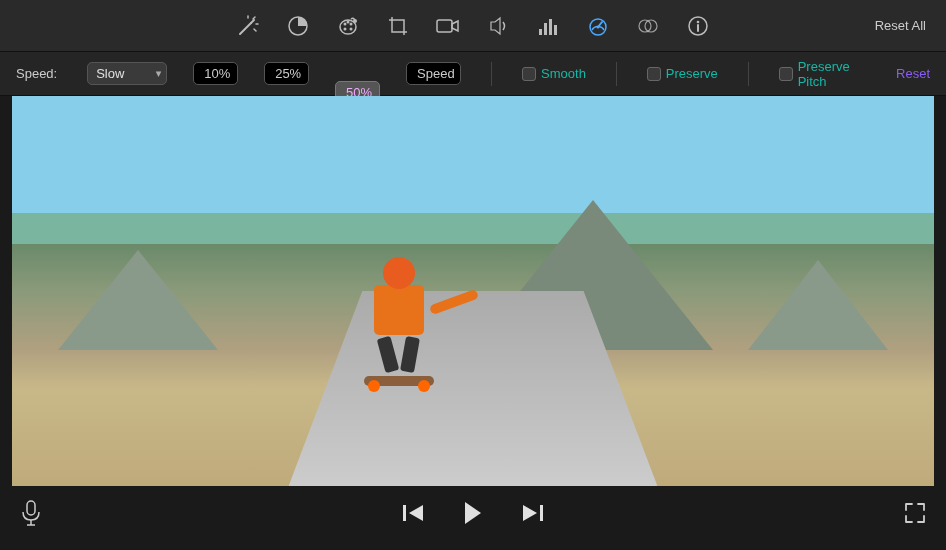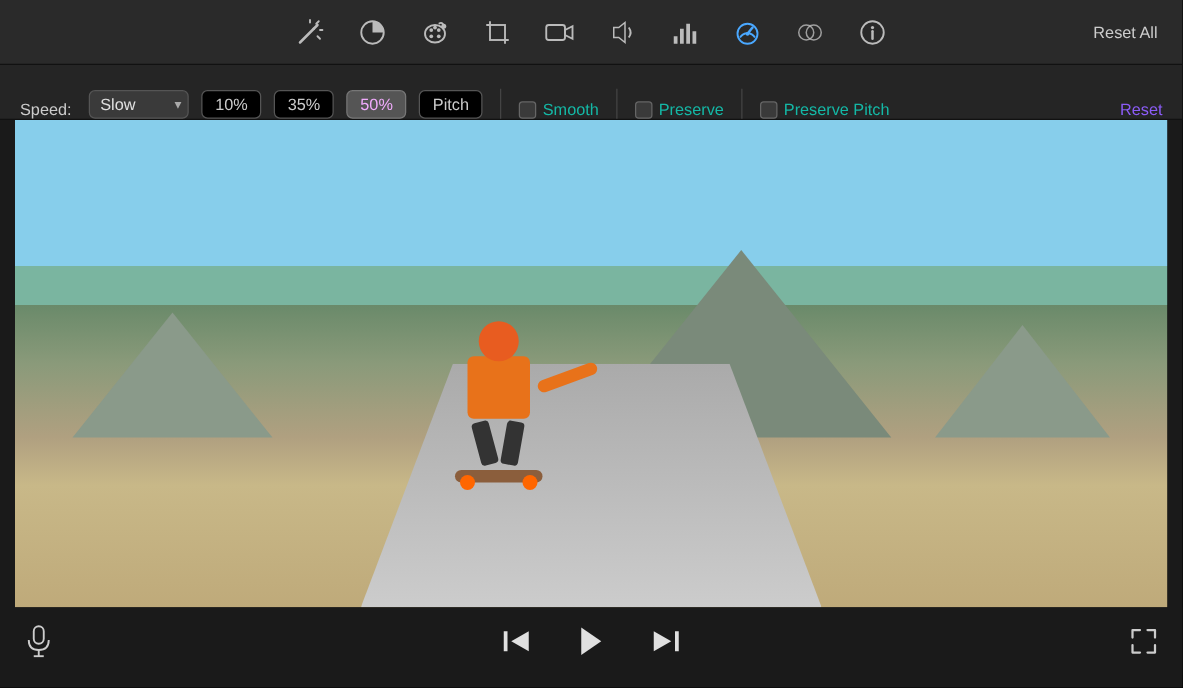--- a/index.html
+++ b/index.html
@@ -48,23 +48,23 @@
       cursor: pointer;
       background: none;
       border: none;
     }
 
     
     .speed-toolbar {
       height: 44px;
       background: #252525;
       display: flex;
-      align-items: flex-end;
+      align-items: center;
       padding: 0 16px;
-      gap: 10px;
+      gap: 26px;
       border-bottom: 1px solid #111;
     }
     .speed-label {
       font-size: 13px;
       color: #ccc;
       margin-right: 4px;
     }
     .speed-dropdown {
       background: #3a3a3a;
       border: 1px solid #555;
@@ -437,23 +437,23 @@
 <div class="speed-toolbar">
   <span class="speed-label">Speed:</span>
 
   <div class="speed-dropdown-wrap">
     <select class="speed-dropdown">
       <option>Slow</option>
     </select>
   </div>
 
   <button class="speed-btn">10%</button>
-  <button class="speed-btn">35%</button>
+  <button class="speed-btn">25%</button>
   <button class="speed-btn active">50%</button>
-  <button class="speed-btn">Pitch</button>
+  <button class="speed-btn">Speed</button>
 
   <div class="divider-v"></div>
 
   <label class="toggle-item">
     <div class="toggle-checkbox"></div>
     <span>Smooth</span>
   </label>
 
   <div class="divider-v"></div>
 

